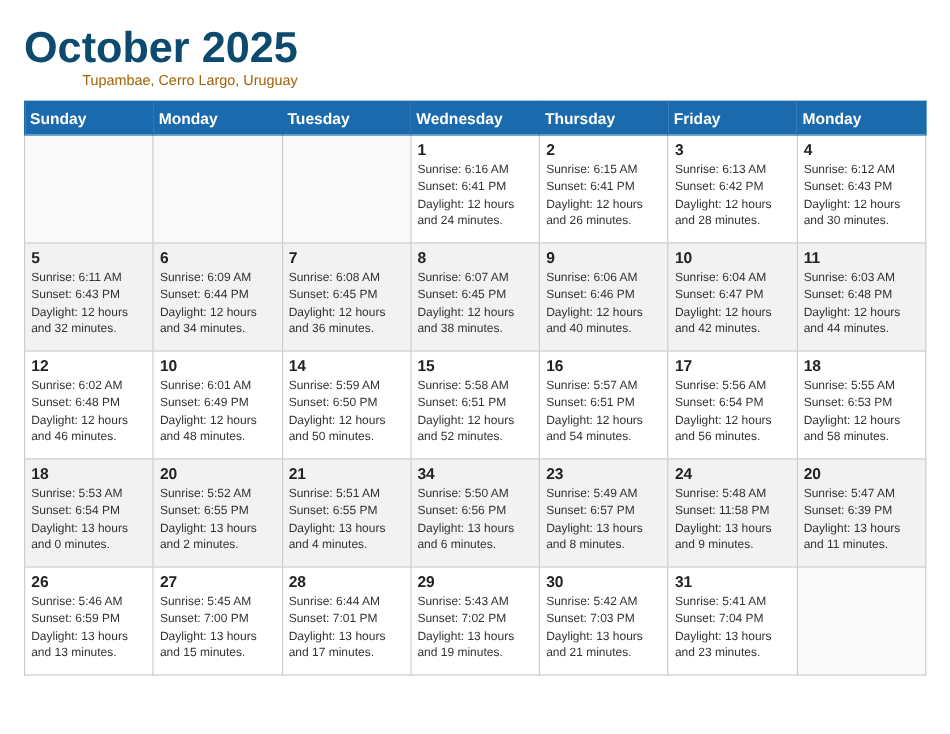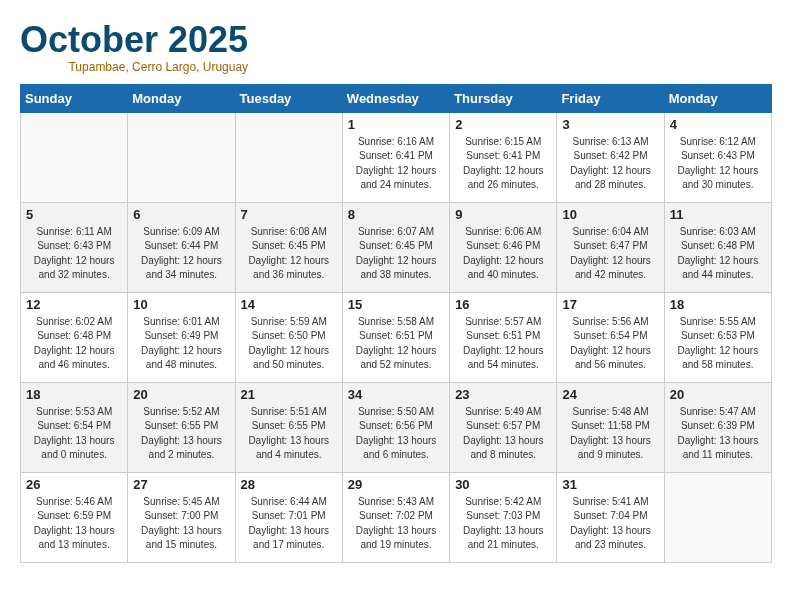--- a/index.html
+++ b/index.html
@@ -79,21 +79,20 @@
       font-size: 13px;
       font-weight: bold;
       color: #222;
       margin-bottom: 3px;
       display: block;
     }
     .day-info {
       font-size: 10px;
       color: #333;
       line-height: 1.45;
-      text-align: center;
     }
     .row-shaded td {
       background-color: #f2f2f2;
     }
     .row-white td {
       background-color: #fff;
     }
   </style>
 </head>
 <body>

